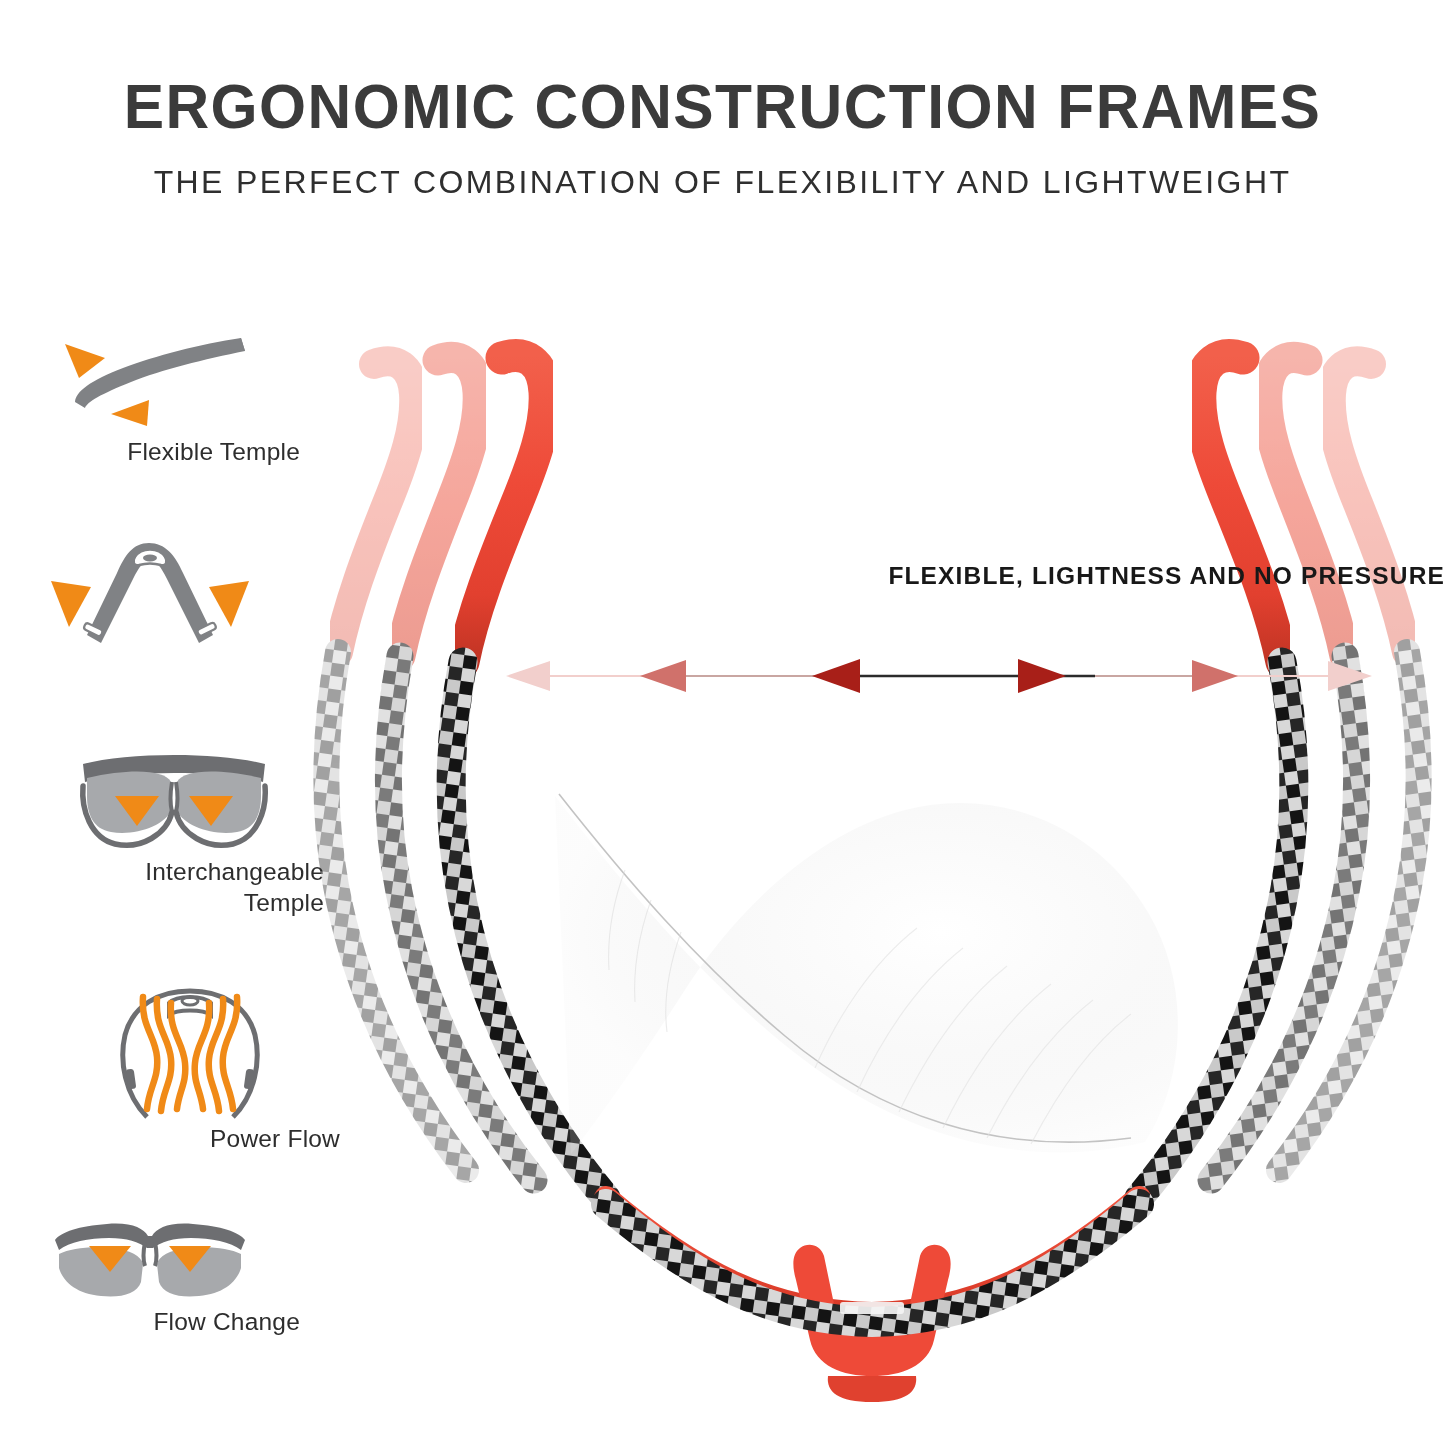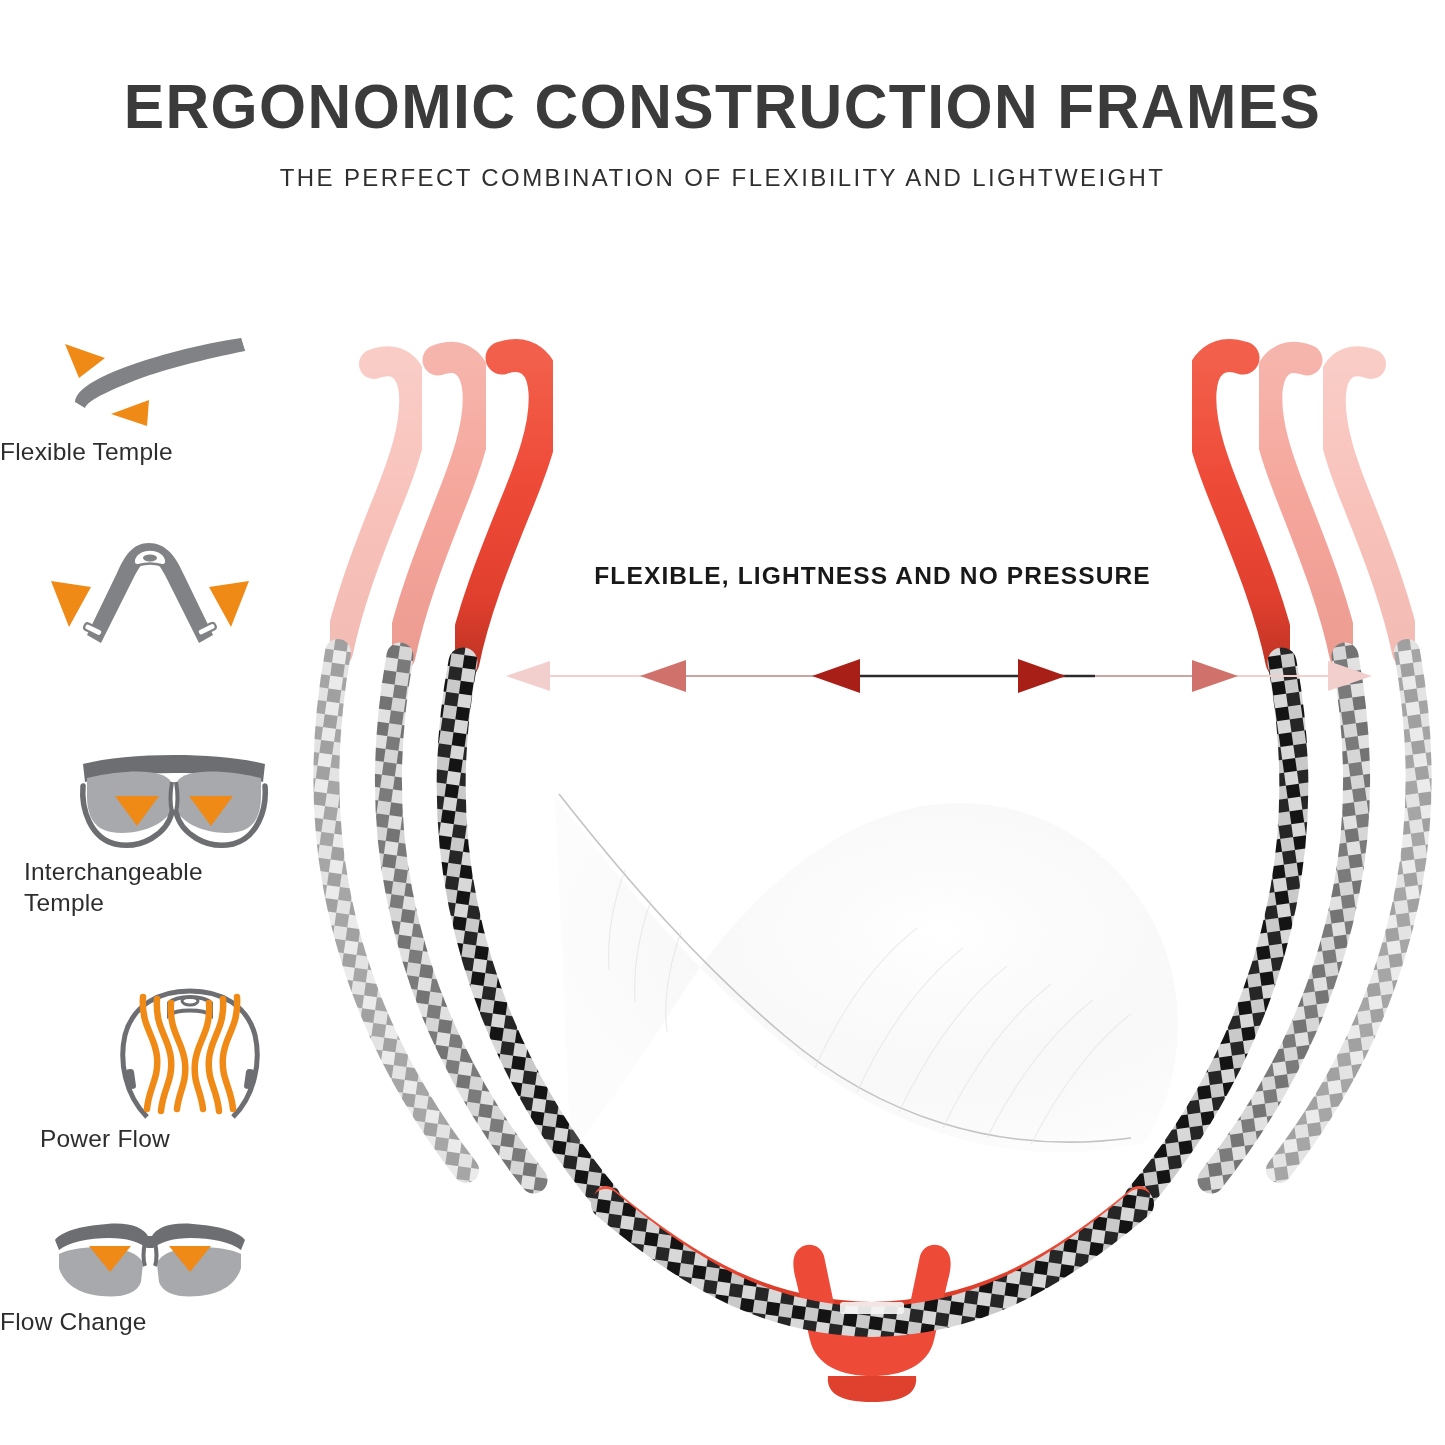--- a/index.html
+++ b/index.html
@@ -13,43 +13,43 @@
   
   .header{position:absolute;left:0;top:0;width:1445px;text-align:center;}
   .title{
     font-family:"Liberation Sans", sans-serif;
     font-size:63px;font-weight:700;letter-spacing:1.5px;
     color:#3b3b3b;margin:0;padding-top:74px;line-height:1.02;
     transform:scaleX(0.96);transform-origin:center;
     white-space:nowrap;
   }
   .subtitle{
-    font-size:24px;font-weight:300;letter-spacing:2.4px;
+    font-size:32px;font-weight:300;letter-spacing:2.4px;
     color:#2f2f2f;margin:0;padding-top:26px;white-space:nowrap;
   }
 
   
   .rail{position:absolute;left:0;top:318px;width:300px;}
-  .feature{width:300px;text-align:left;position:relative;}
+  .feature{width:300px;text-align:right;position:relative;}
   .feature .glyph{display:flex;align-items:center;justify-content:center;}
   .feature .flabel{
     font-size:24.5px;font-weight:400;color:#2d2d2d;
     line-height:1.28;letter-spacing:.2px;
   }
   .f1{height:215px;}
   .f2{height:215px;}
   .f3{height:235px;margin-left:24px;}
   .f4{height:235px;margin-left:40px;}
   .f5{height:200px;}
 
   
   .stage{position:absolute;left:300px;top:330px;width:1145px;height:1060px;}
 
   .banner{
-    position:absolute;left:0;top:232px;width:1145px;text-align:center;
+    position:absolute;left:0;top:232px;width:1145px;text-align:right;
     font-size:24.5px;font-weight:700;letter-spacing:1.15px;color:#181818;
     white-space:nowrap;
   }
 
   .arrowrow{position:absolute;left:0;top:316px;width:1145px;height:60px;}
 
   .feather{
     position:absolute;left:185px;top:420px;width:720px;height:560px;
     pointer-events:none;
   }

